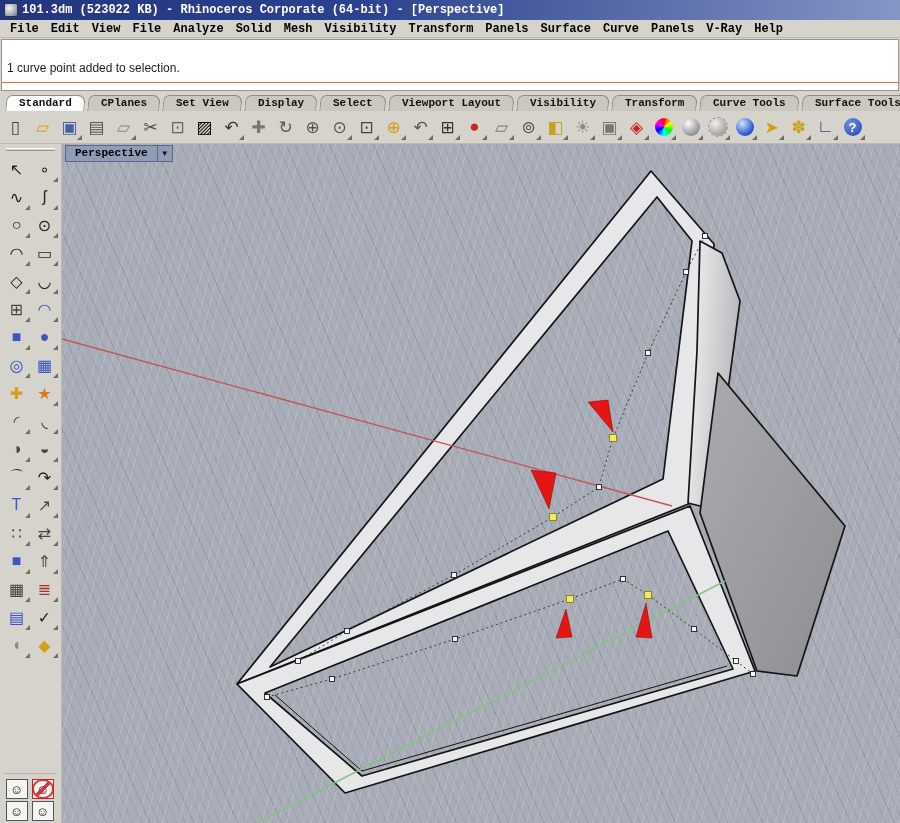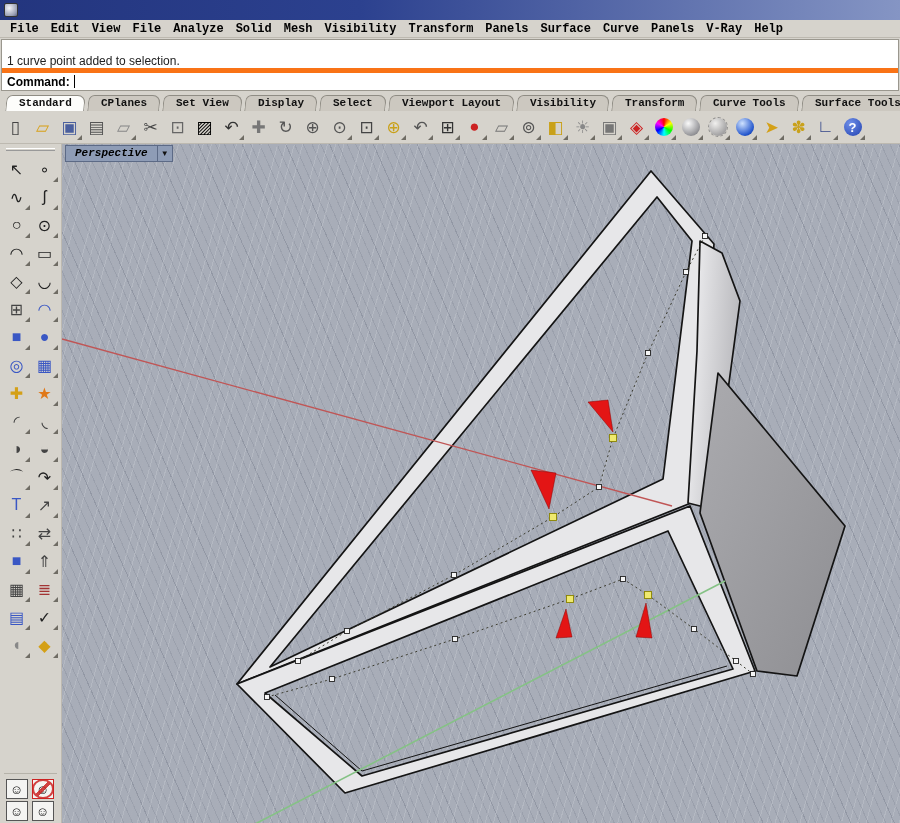--- a/index.html
+++ b/index.html
@@ -18,22 +18,22 @@
 
   
   .menubar { height:18px; background:#d6d3cc; display:flex; align-items:center;
              padding-left:4px; border-bottom:1px solid #bdb9b0; flex:0 0 auto; }
   .menu-item { font-family:"Liberation Mono", monospace; font-weight:700; font-size:12px;
                color:#000; padding:0 6px; cursor:default; }
 
   
   .cmdarea { height:52px; background:#fff; border:1px solid #9a978e; margin:1px 1px 0 1px;
              display:flex; flex-direction:column; flex:0 0 auto; }
-  .cmd-history { height:28px; padding:14px 5px; font-size:12px; color:#222;
-                 border-bottom:5px solid #f97316; }
+  .cmd-history { height:28px; padding:21px 5px; font-size:12px; color:#222;
+                 border-bottom:1px solid #f97316; }
   .cmd-row { flex:1; display:flex; align-items:center; padding:0 5px; }
   .cmd-label { font-weight:700; font-size:12px; color:#000; margin-right:4px; }
   .cmd-caret { display:inline-block; width:1px; height:13px; background:#000; }
 
   
   .tabbar { height:20px; background:#d6d3cc; display:flex; align-items:flex-end;
             padding:2px 0 0 6px; flex:0 0 auto; overflow:hidden; }
   .tab { font-family:"Liberation Mono", monospace; font-weight:700; font-size:11px;
          color:#111; background:#ccc8c0; border:1px solid #8f8c84; border-bottom:none;
          border-radius:6px 8px 0 0; padding:1px 12px 2px 12px; margin-right:3px;
@@ -77,35 +77,36 @@
   .face-cell.banned { border-color:#c22; }
   .face-cell.banned::after { content:""; position:absolute; inset:-1px; border:2px solid #cc2222;
                border-radius:50%; background:linear-gradient(135deg, transparent 44%, #cc2222 44%, #cc2222 56%, transparent 56%); opacity:.85; }
 
   
   .viewport { flex:1; position:relative; background-color:#a8adb8; overflow:hidden;
       background-image:
         repeating-linear-gradient(105deg, rgba(255,255,255,.14) 0 1px, transparent 1px 8px),
         repeating-linear-gradient(66deg, rgba(85,92,110,.16) 0 1px, transparent 1px 8px),
         repeating-linear-gradient(105deg, rgba(70,76,95,.13) 0 1px, transparent 1px 40px),
-        repeating-linear-gradient(66deg, rgba(70,76,95,.10) 0 1px, transparent 1px 40px); font-style: italic; }
+        repeating-linear-gradient(66deg, rgba(70,76,95,.10) 0 1px, transparent 1px 40px); }
   .vp-label { position:absolute; top:1px; left:3px; display:flex; z-index:5; }
   .vp-name { background:#8e9cb6; border:1px solid #5c6a86; color:#000; padding:1px 9px 2px 9px;
              font-family:"Liberation Mono", monospace; font-weight:700; font-size:11px; }
   .vp-drop { background:#8e9cb6; border:1px solid #5c6a86; border-left:none; width:15px;
              display:flex; align-items:center; justify-content:center; font-size:8px; color:#111; }
   svg.scene { position:absolute; inset:0; }
 </style>
 </head>
 <body>
 
 <div class="window">
 
   <div class="titlebar">
     <span class="app-icon"></span>
+    <span class="title-text">101.3dm (523022 KB) - Rhinoceros Corporate (64-bit) - [Perspective]</span>
   </div>
 
   <div class="menubar">
       <span class="menu-item">File</span>
       <span class="menu-item">Edit</span>
       <span class="menu-item">View</span>
       <span class="menu-item">File</span>
       <span class="menu-item">Analyze</span>
       <span class="menu-item">Solid</span>
       <span class="menu-item">Mesh</span>
@@ -114,24 +115,20 @@
       <span class="menu-item">Panels</span>
       <span class="menu-item">Surface</span>
       <span class="menu-item">Curve</span>
       <span class="menu-item">Panels</span>
       <span class="menu-item">V-Ray</span>
       <span class="menu-item">Help</span>
     </div>
 
   <div class="cmdarea">
     <div class="cmd-history">1 curve point added to selection.</div>
-    <div class="cmd-row">
-      <span class="cmd-label">Command:</span>
-      <span class="cmd-caret"></span>
-    </div>
   </div>
 
   <div class="tabbar">
       <div class="tab active"><span>Standard</span></div>
       <div class="tab"><span>CPlanes</span></div>
       <div class="tab"><span>Set View</span></div>
       <div class="tab"><span>Display</span></div>
       <div class="tab"><span>Select</span></div>
       <div class="tab"><span>Viewport Layout</span></div>
       <div class="tab"><span>Visibility</span></div>

